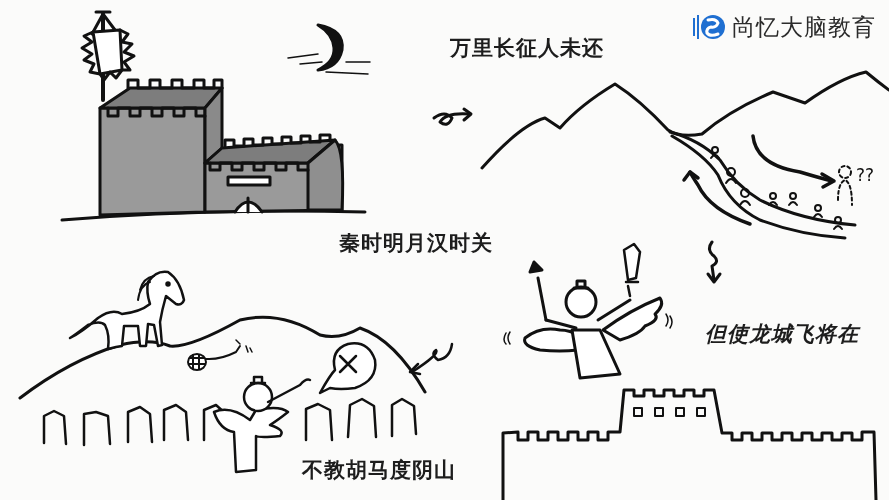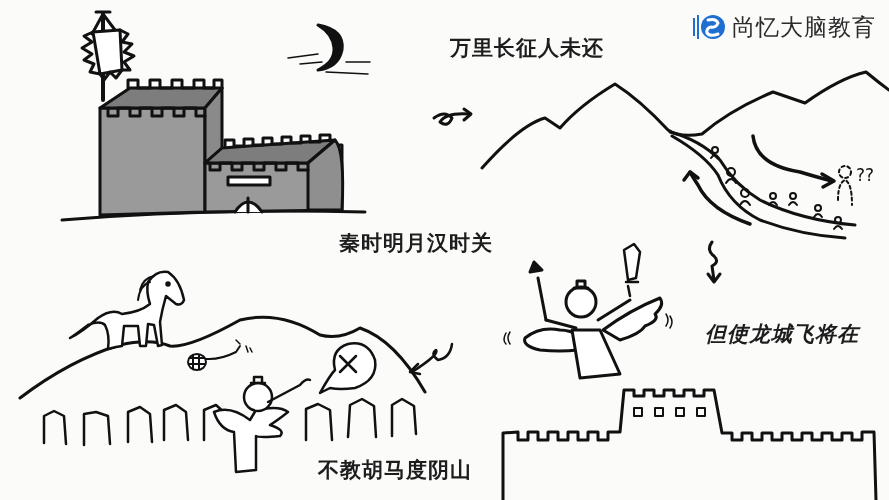--- a/index.html
+++ b/index.html
@@ -177,13 +177,13 @@
     <rect x="5" y="5" width="2" height="24" fill="#1f6fd1"></rect>
     <circle cx="21" cy="17" r="12" fill="#1f6fd1"></circle>
     <path d="M16 10 Q24 8 26 13 Q24 18 19 17 Q14 18 15 23 Q18 27 26 24" stroke="#fff" stroke-width="3" fill="none" stroke-linecap="round"></path>
   </svg>
   <span class="brand-text">尚忆大脑教育</span>
 </div>
 
 <div class="poem" style="left:450px;top:34px;">万里长征人未还</div>
 <div class="poem" style="left:339px;top:229px;">秦时明月汉时关</div>
 <div class="poem" style="left:705px;top:320px;font-style:italic;">但使龙城飞将在</div>
-<div class="poem" style="left:302px;top:456px;margin-left:16px;">不教胡马度阴山</div>
+<div class="poem" style="left:302px;top:456px;">不教胡马度阴山</div>
 
 </body></html>

